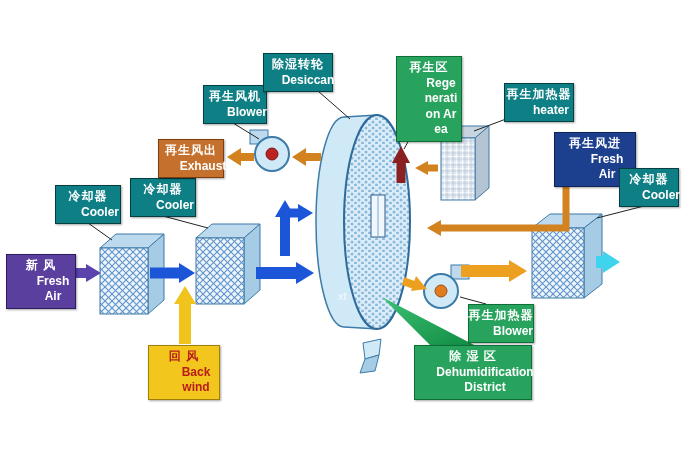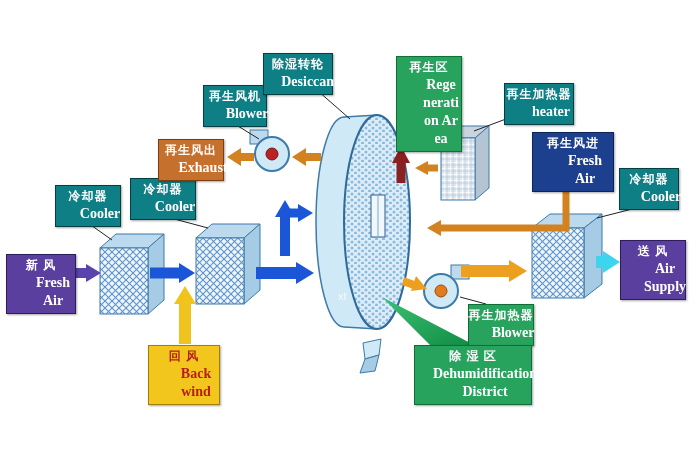--- a/index.html
+++ b/index.html
@@ -5,21 +5,21 @@
   * { margin:0; padding:0; box-sizing:border-box; }
   html,body { background:#ffffff; font-family:"Liberation Sans","DejaVu Sans",sans-serif; }
   .stage { position:relative; width:700px; height:451px; background:#ffffff; overflow:hidden; }
   svg.layer { position:absolute; left:0; top:0; display:block; }
   .lbl{
     position:absolute; display:flex; flex-direction:column; align-items:center; justify-content:center;
     text-align:center; color:#fff; font-weight:bold; padding:3px 2px; line-height:1.3;
     box-shadow:1px 1px 2px rgba(0,0,0,.35); min-height:34px;
   }
   .lbl .zh{ font-size:12px; letter-spacing:1px; white-space:nowrap; }
-  .lbl .en{ font-size:14px; font-family:Liberation Serif, serif;margin-left:24px; }
+  .lbl .en{ font-size:12px; font-family:Liberation Sans, sans-serif;margin-left:24px; }
   .lbl .en.wrap{ word-break:break-all; }
   .teal    { background:var(--teal-label);   border:1px solid #063f42; }
   .purple  { background:var(--purple-label); border:1px solid #2e1d5e; }
   .orangebg{ background:var(--orange-label); border:1px solid #7a3f10; }
   .yellowbg{ background:var(--yellow-label); border:1px solid #a07f08; color:#b91c1c; }
   .greenbg { background:var(--green-label);  border:1px solid #0f6e38; }
   .navybg  { background:var(--navy-label);   border:1px solid #0e2356; }
   .watermark{ position:absolute; left:338px; top:290px; color:rgba(255,255,255,.8); font-size:11px; }
 </style>
 </head>
@@ -205,34 +205,30 @@
   <div class="lbl greenbg" style="left:396px;top:56px;width:66px">
     <span class="zh">再生区</span>
     <span class="en wrap">Regeneration Area</span>
   </div>
 
   <div class="lbl teal" style="left:504px;top:83px;width:70px">
     <span class="zh">再生加热器</span>
     <span class="en">heater</span>
   </div>
 
-  <div class="lbl navybg" style="left:532px;top:132px;width:82px">
+  <div class="lbl navybg" style="left:554px;top:132px;width:82px">
     <span class="zh">再生风进</span>
     <span class="en">Fresh Air</span>
   </div>
 
   <div class="lbl teal" style="left:619px;top:168px;width:60px">
     <span class="zh">冷却器</span>
     <span class="en">Cooler</span>
   </div>
 
-  <div class="lbl purple" style="left:620px;top:240px;width:66px">
-    <span class="zh">送 风</span>
-    <span class="en">Air Supply</span>
-  </div>
 
   <div class="lbl greenbg" style="left:468px;top:304px;width:66px">
     <span class="zh">再生加热器</span>
     <span class="en">Blower</span>
   </div>
 
   <div class="lbl yellowbg" style="left:148px;top:345px;width:72px">
     <span class="zh">回 风</span>
     <span class="en">Back wind</span>
   </div>

